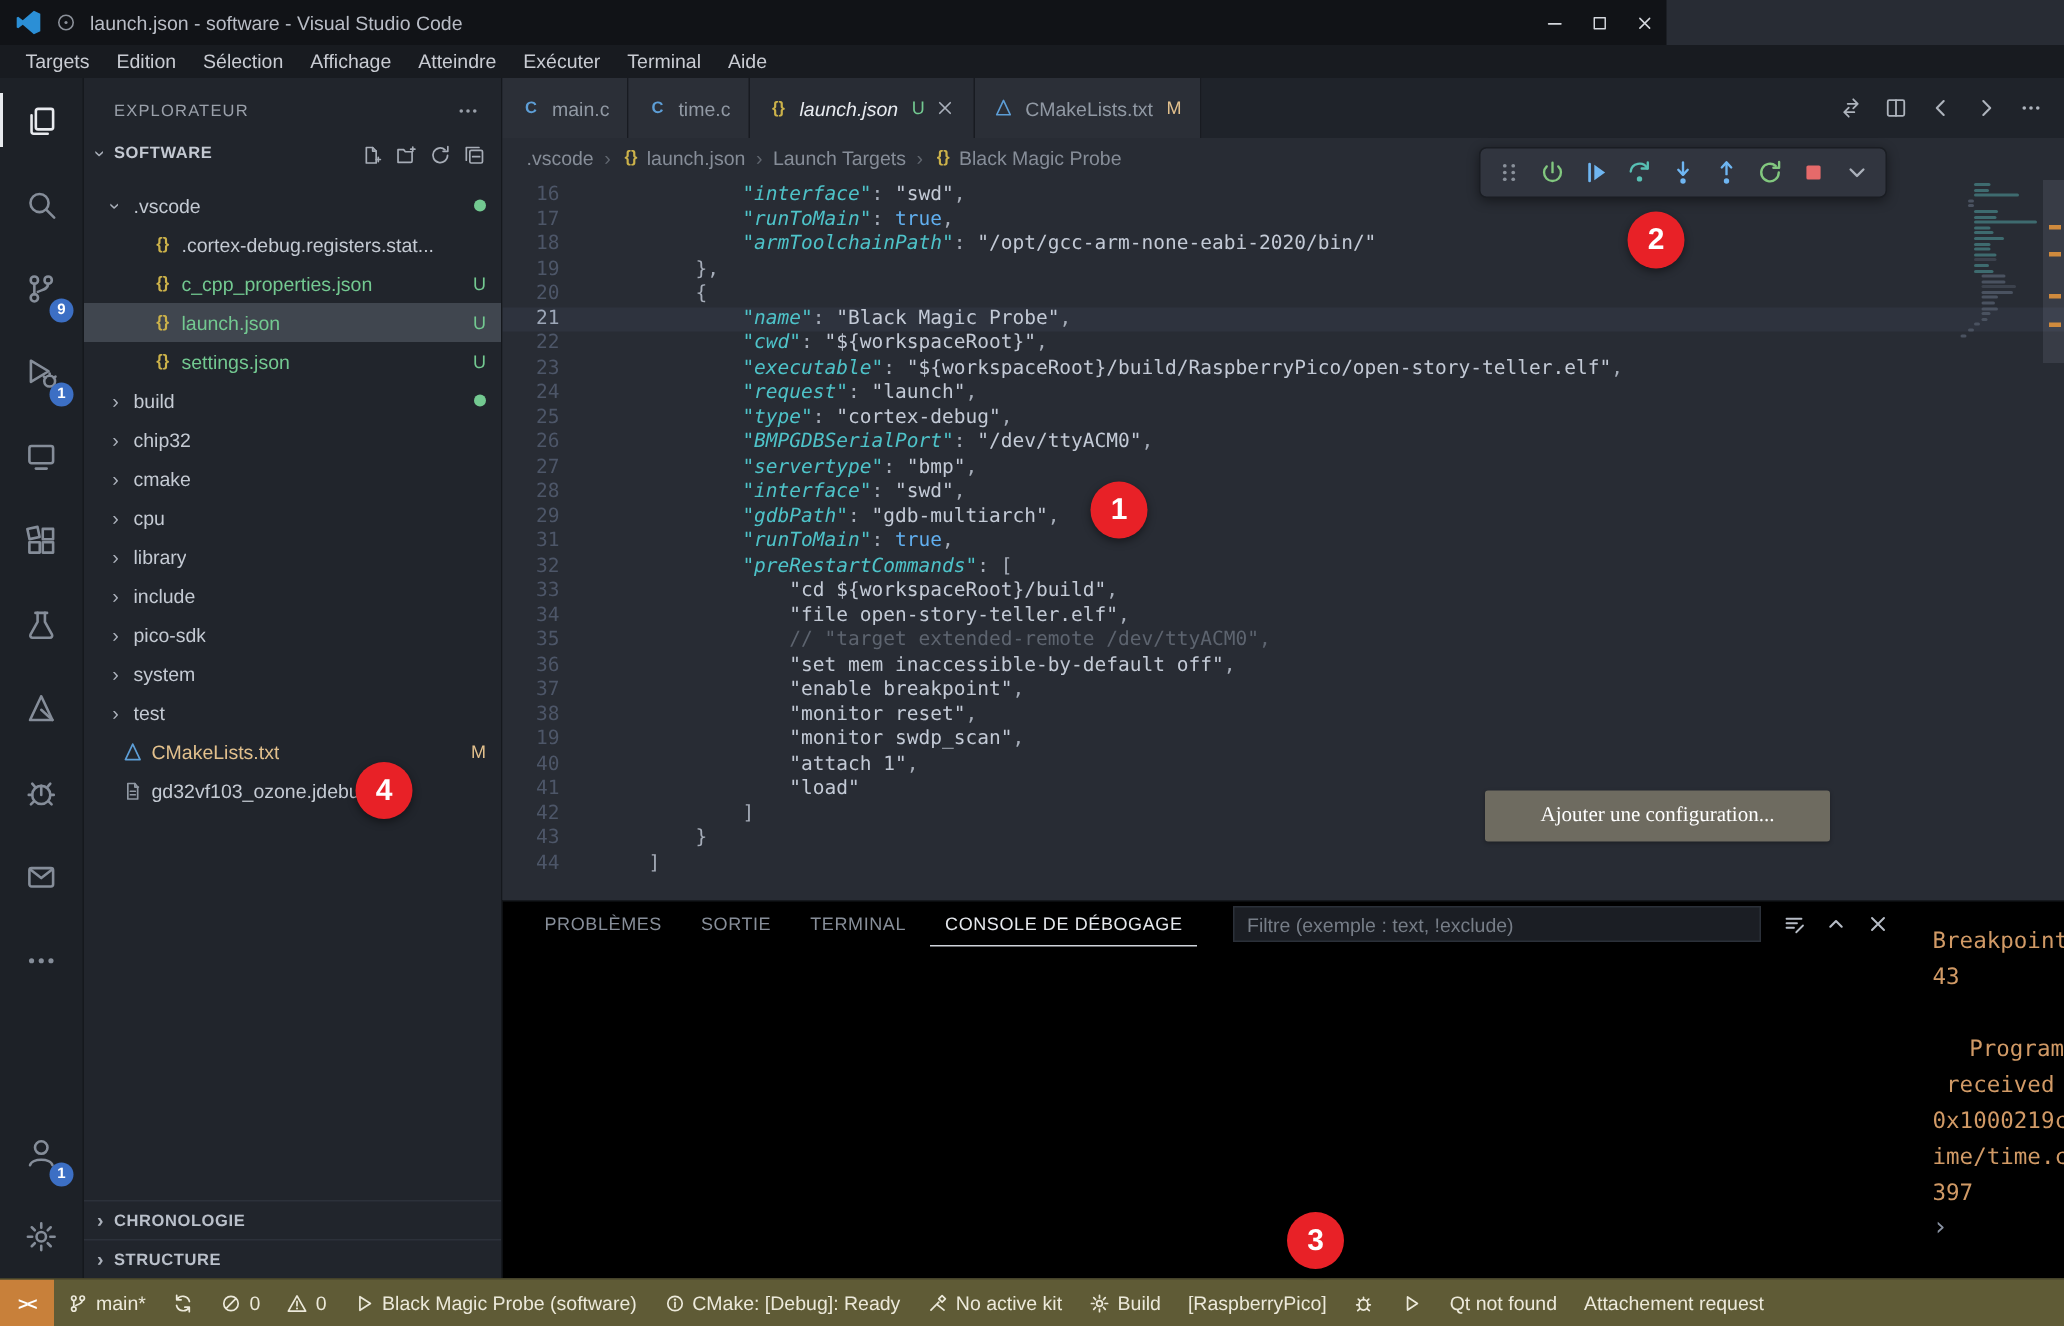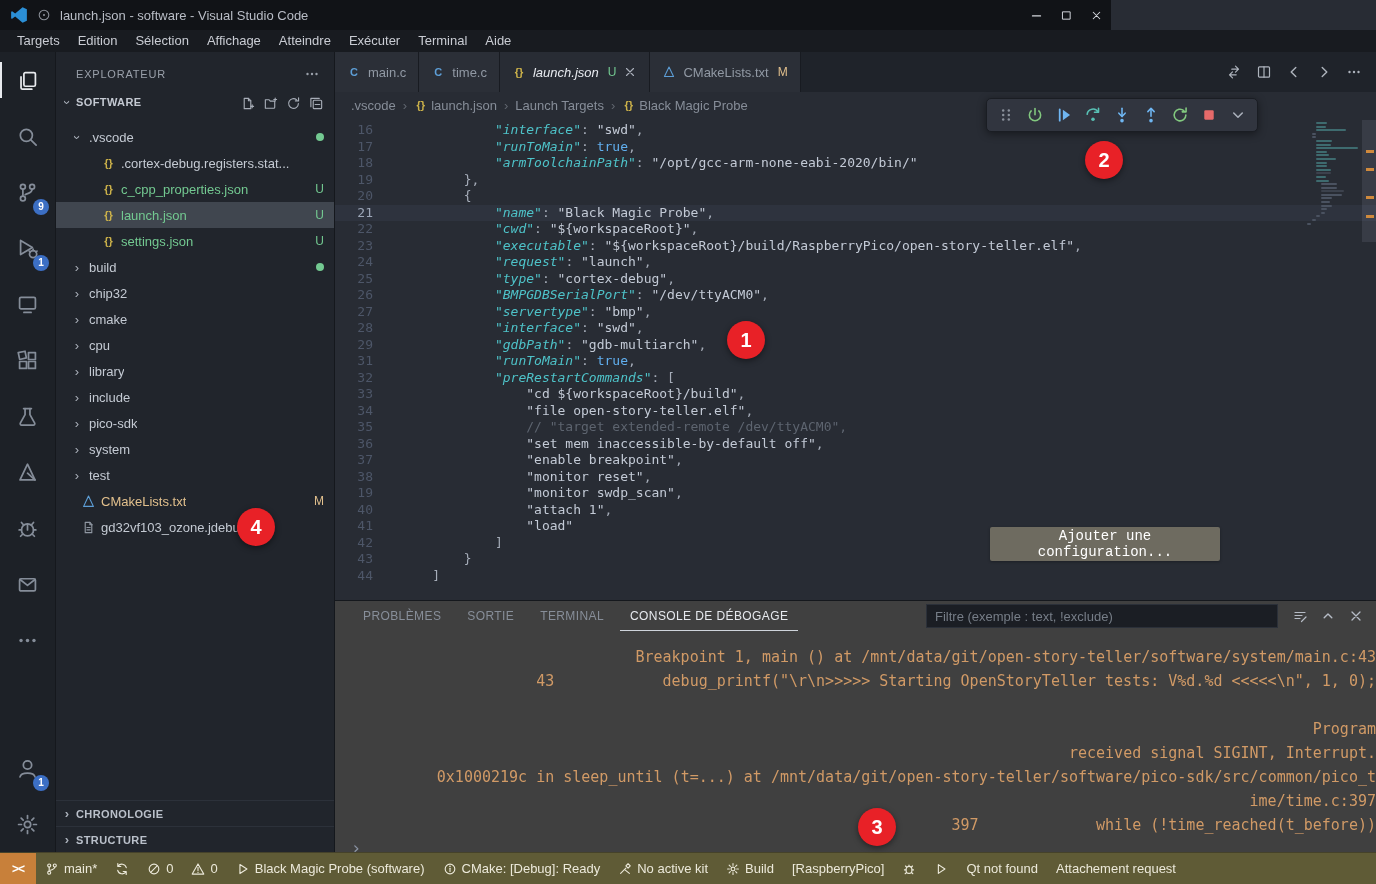--- a/index.html
+++ b/index.html
@@ -118,26 +118,26 @@
   .ic-power{color:#82c87f;}
   .ic-continue{color:#6fb6f2;}
   .ic-step-over{color:#58c0b4;}
   .ic-step-into{color:#6fb6f2;}
   .ic-step-out{color:#6fb6f2;}
   .ic-restart{color:#82c87f;}
   .ic-stop{color:#e66a6a;}
   .ic-chevron-down{color:#aab0ba;width:14px;height:14px;}
 
   .add-config{position:absolute;left:990px;top:527px;width:230px;height:34px;background:#6e6b60;color:#fff;
-              font-size:14px;border:none;border-radius:2px;font-family:Liberation Mono, monospace;
+              font-size:14px;border:none;border-radius:2px;font-family:Liberation Serif, serif;
               box-shadow:0 1px 3px rgba(0,0,0,.3);z-index:30;}
 
   
-  .panel{height:252px;flex:none;background:#404040;border-top:1px solid #15181d;box-sizing:border-box;
-         display:flex;flex-direction:column;}
+  .panel{height:252px;flex:none;background:#000000;border-top:1px solid #15181d;box-sizing:border-box;
+         display:flex;flex-direction:row;}
   .panel-head{height:30px;display:flex;align-items:center;padding:0 12px 0 18px;box-sizing:border-box;flex:none;}
   .p-tabs{display:flex;height:100%;}
   .p-tab{display:flex;align-items:center;padding:0 10px;margin-right:6px;font-size:12px;letter-spacing:.4px;
          color:#878e99;height:100%;box-sizing:border-box;}
   .p-tab.active{color:#e6e9ee;box-shadow:inset 0 -1px 0 #cfd4db;}
   .p-more{color:#aeb4bd;margin-left:2px;}
   .filter{margin-left:auto;width:352px;height:24px;background:#1b1e24;border:1px solid #2b3039;color:#cfd3da;
           font-size:13px;padding:0 8px;box-sizing:border-box;font-family:"Liberation Sans",sans-serif;}
   .filter::placeholder{color:#767d87;}
   .p-actions{display:flex;align-items:center;gap:12px;margin-left:14px;color:#b6bcc6;}

